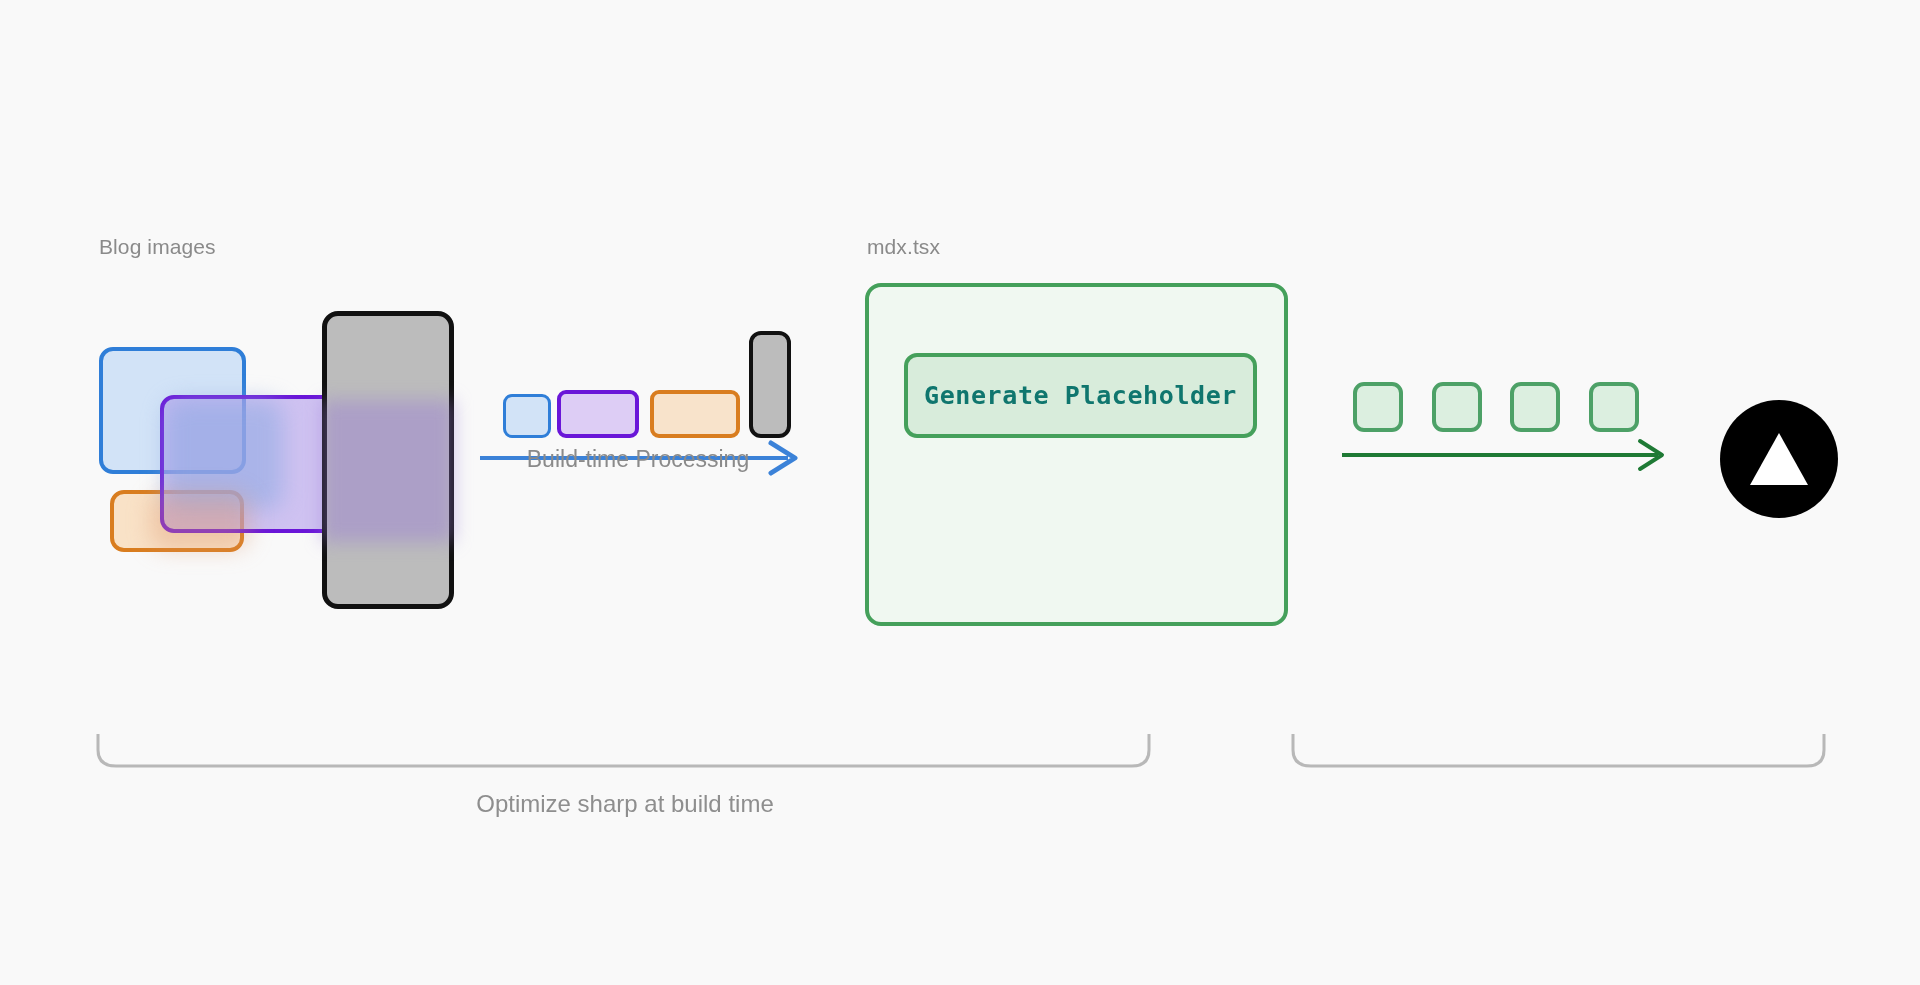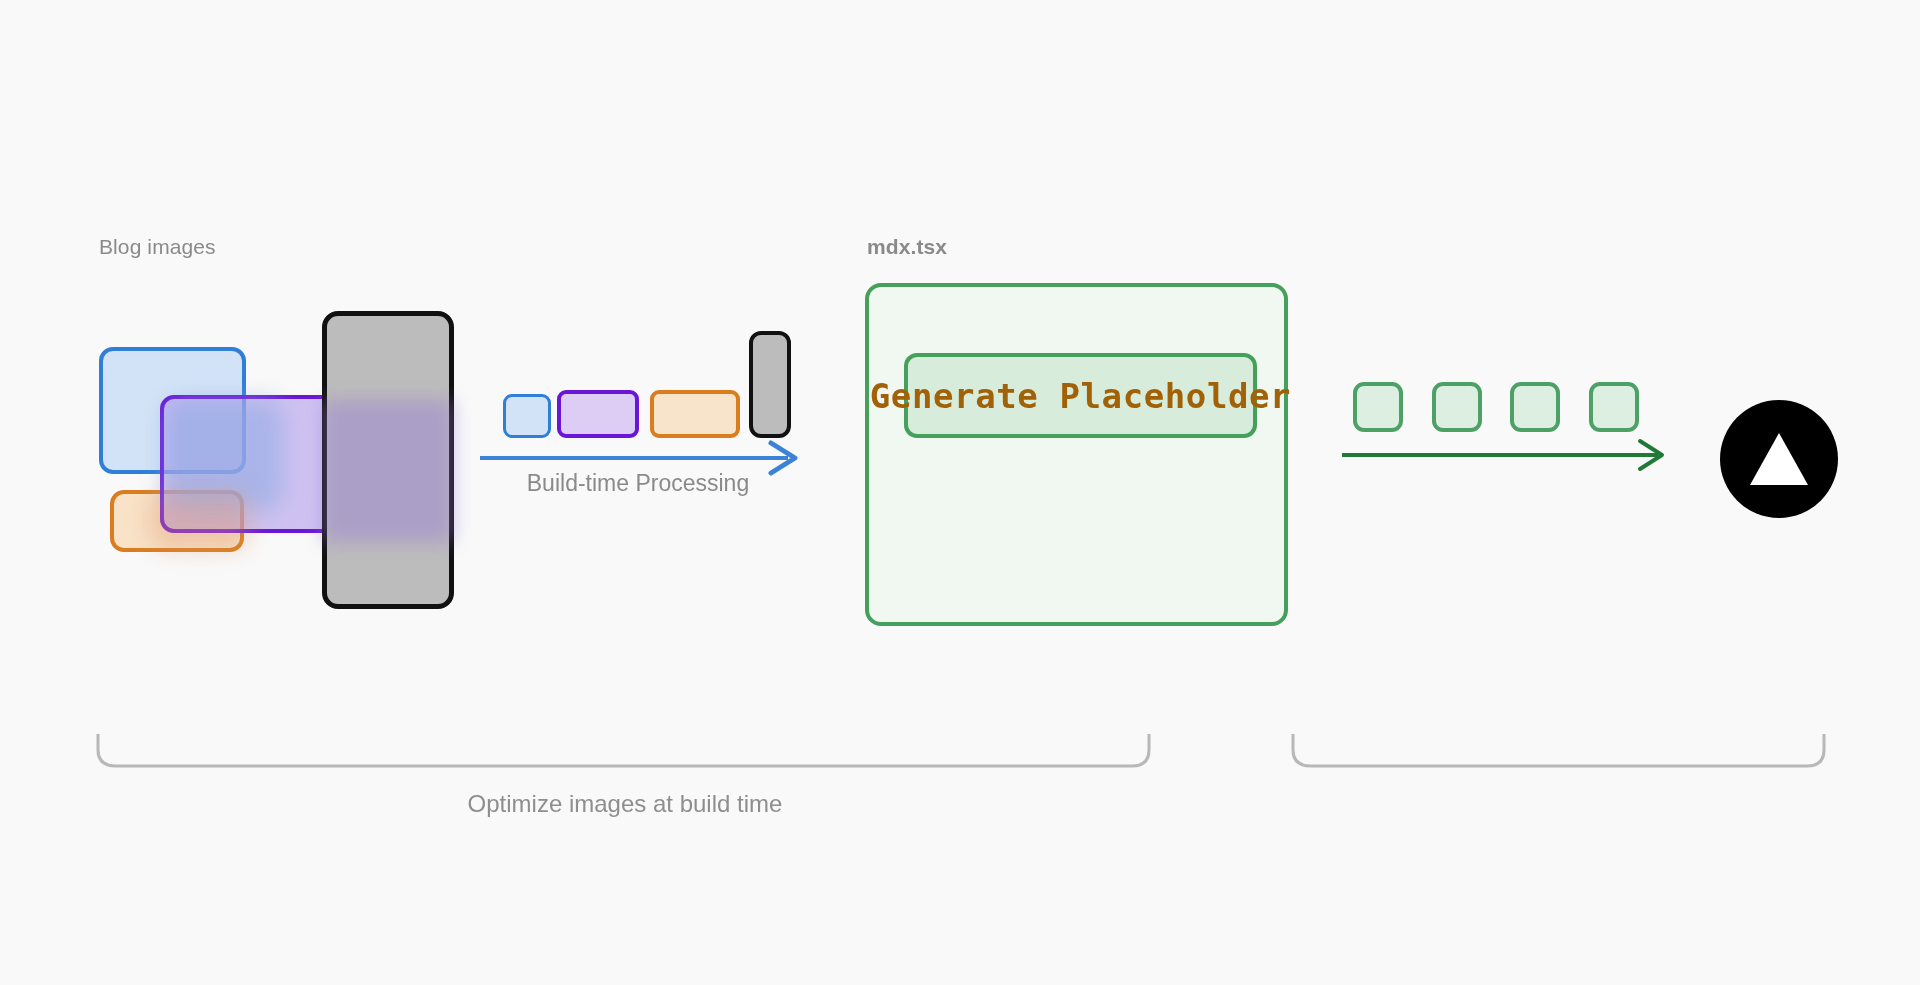--- a/index.html
+++ b/index.html
@@ -122,23 +122,23 @@
     border-radius: 13px;
     background: #d8ecdb;
     display: flex;
     align-items: center;
     justify-content: center;
   }
   .green-card.one { top: 66px; }
   .green-card.two { top: 206px; }
   .green-card-text {
     font-family: "DejaVu Sans Mono", "Liberation Mono", monospace;
-    font-size: 34px;
+    font-size: 25px;
     font-weight: bold;
-    color: #a16207;
+    color: #0f766e;
     letter-spacing: 0.6px;
     white-space: nowrap;
   }
 
   
   .out-sq {
     position: absolute;
     top: 382px;
     width: 50px; height: 50px;
     border: 4px solid #4da167;
@@ -170,21 +170,21 @@
     text-align: center;
   }
 </style>
 </head>
 <body>
 
 <div id="stage">
 
   <div class="grp-label" style="left:99px; top:235px;">Blog images</div>
 
-  <div class="grp-label" style="left:867px; top:235px;font-weight:bold;">mdx.tsx</div>
+  <div class="grp-label" style="left:867px; top:235px;">mdx.tsx</div>
 
   <div class="src-shape blue-big"></div>
 
   <div class="src-shape orange-big"></div>
 
   <div class="src-shape purple-big"></div>
 
   <div class="blur-halo halo-blue"></div>
   <div class="blur-halo halo-orange"></div>
 
@@ -194,21 +194,21 @@
 
   <div class="chip chip-blue"></div>
   <div class="chip chip-purple"></div>
   <div class="chip chip-orange"></div>
   <div class="chip chip-gray"></div>
 
   <svg class="arrow-svg" style="left:478px; top:440px;" width="340" height="40">
     <line x1="2" y1="18" x2="310" y2="18" stroke="#3b82d8" stroke-width="4"></line>
     <polyline points="293,3 317,18 293,33" fill="none" stroke="#3b82d8" stroke-width="5" stroke-linecap="round" stroke-linejoin="round"></polyline>
   </svg>
-  <div class="arrow-label" style="left:478px; top:470px; width:320px;">Build-time Processing</div>
+  <div class="arrow-label" style="left:478px; top:446px; width:320px;">Build-time Processing</div>
 
   <div class="green-panel">
     <div class="green-card one">
       <span class="green-card-text">Generate Placeholder</span>
     </div>
   </div>
 
   <div class="out-sq s1"></div>
   <div class="out-sq s2"></div>
   <div class="out-sq s3"></div>
@@ -221,19 +221,19 @@
 
   <div class="vercel">
     <svg width="118" height="118" viewBox="0 0 118 118">
       <polygon points="59,33 88,85 30,85" fill="#ffffff"></polygon>
     </svg>
   </div>
 
   <svg class="bracket" style="left:95px; top:732px;" width="1060" height="42">
     <path d="M3 2 L3 18 Q3 34 21 34 L1037 34 Q1054 34 1054 18 L1054 2" fill="none" stroke="#b8b8b8" stroke-width="3"></path>
   </svg>
-  <div class="bracket-label" style="left:95px; top:790px; width:1060px;">Optimize images at build time</div>
+  <div class="bracket-label" style="left:95px; top:790px; width:1060px;">Optimize sharp at build time</div>
 
   <svg class="bracket" style="left:1290px; top:732px;" width="540" height="42">
     <path d="M3 2 L3 18 Q3 34 21 34 L517 34 Q534 34 534 18 L534 2" fill="none" stroke="#b8b8b8" stroke-width="3"></path>
   </svg>
 
 </div>
 
 </body></html>

